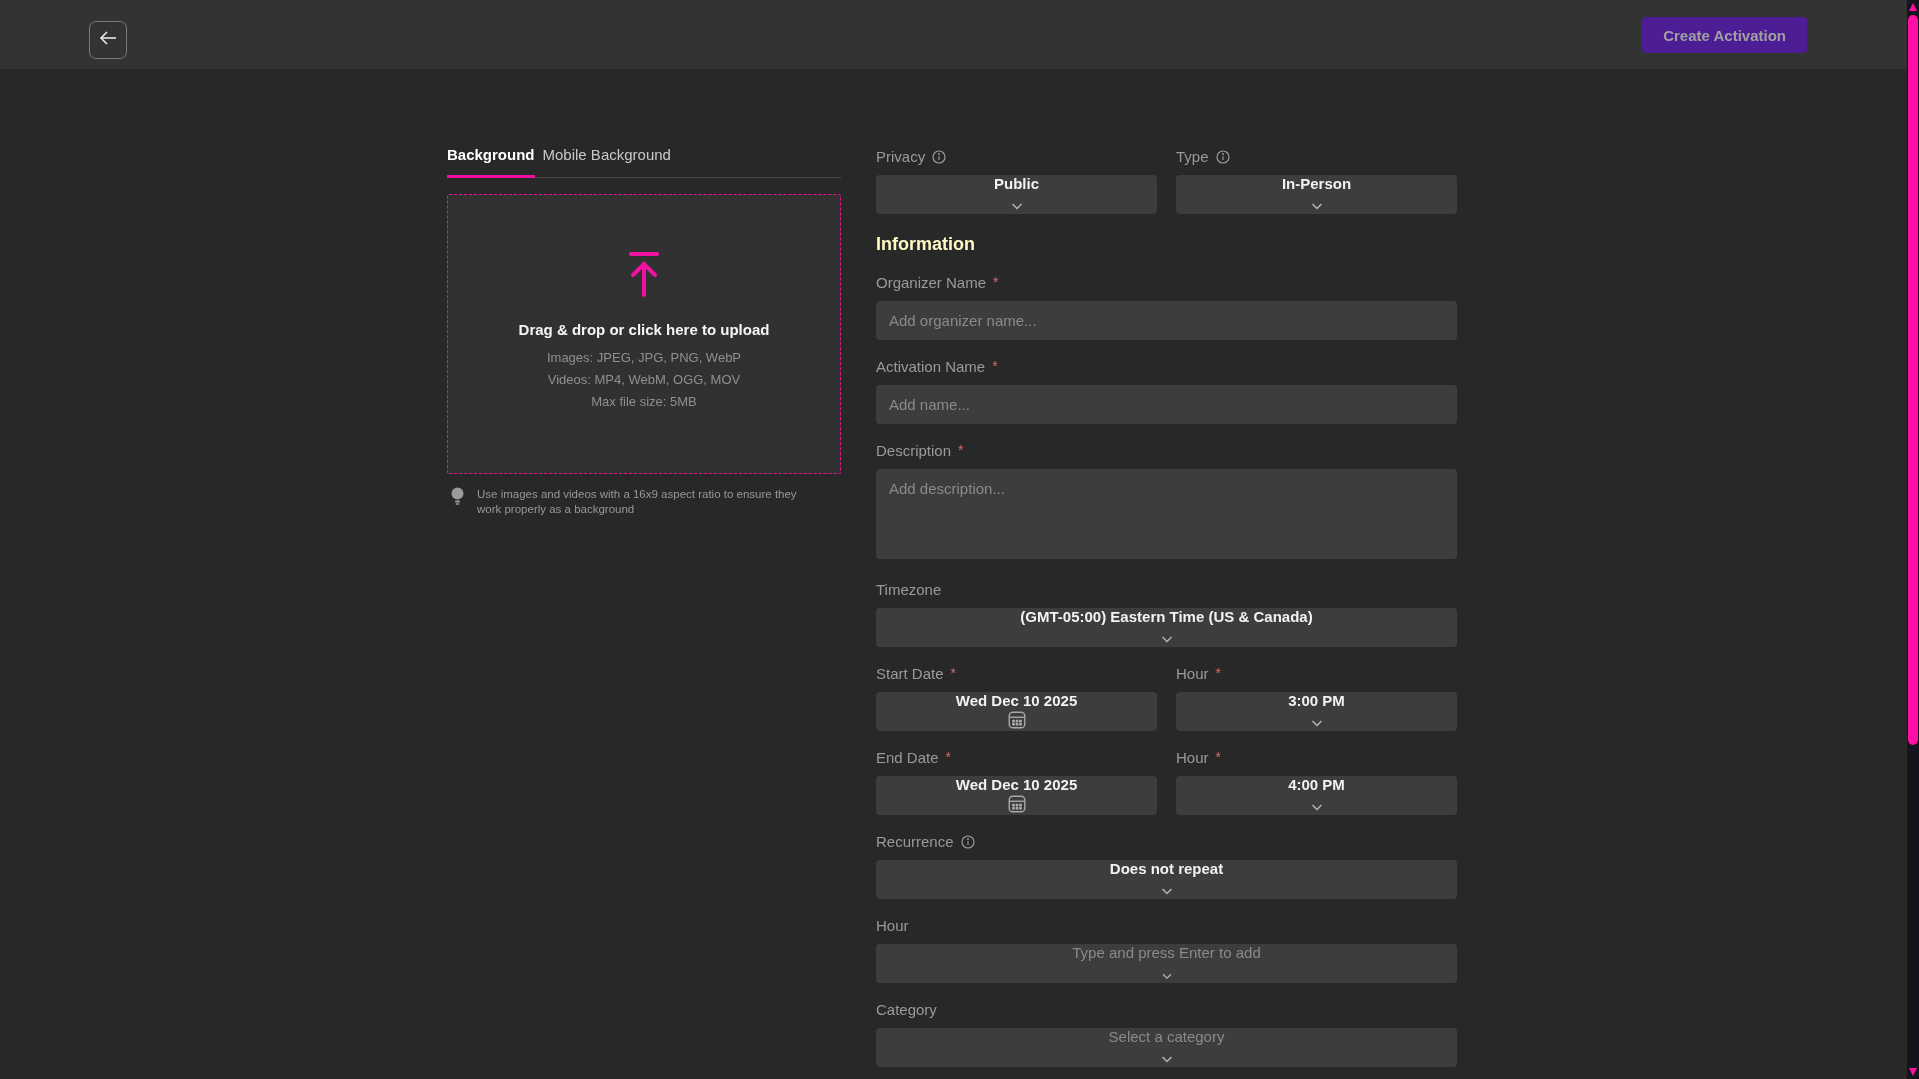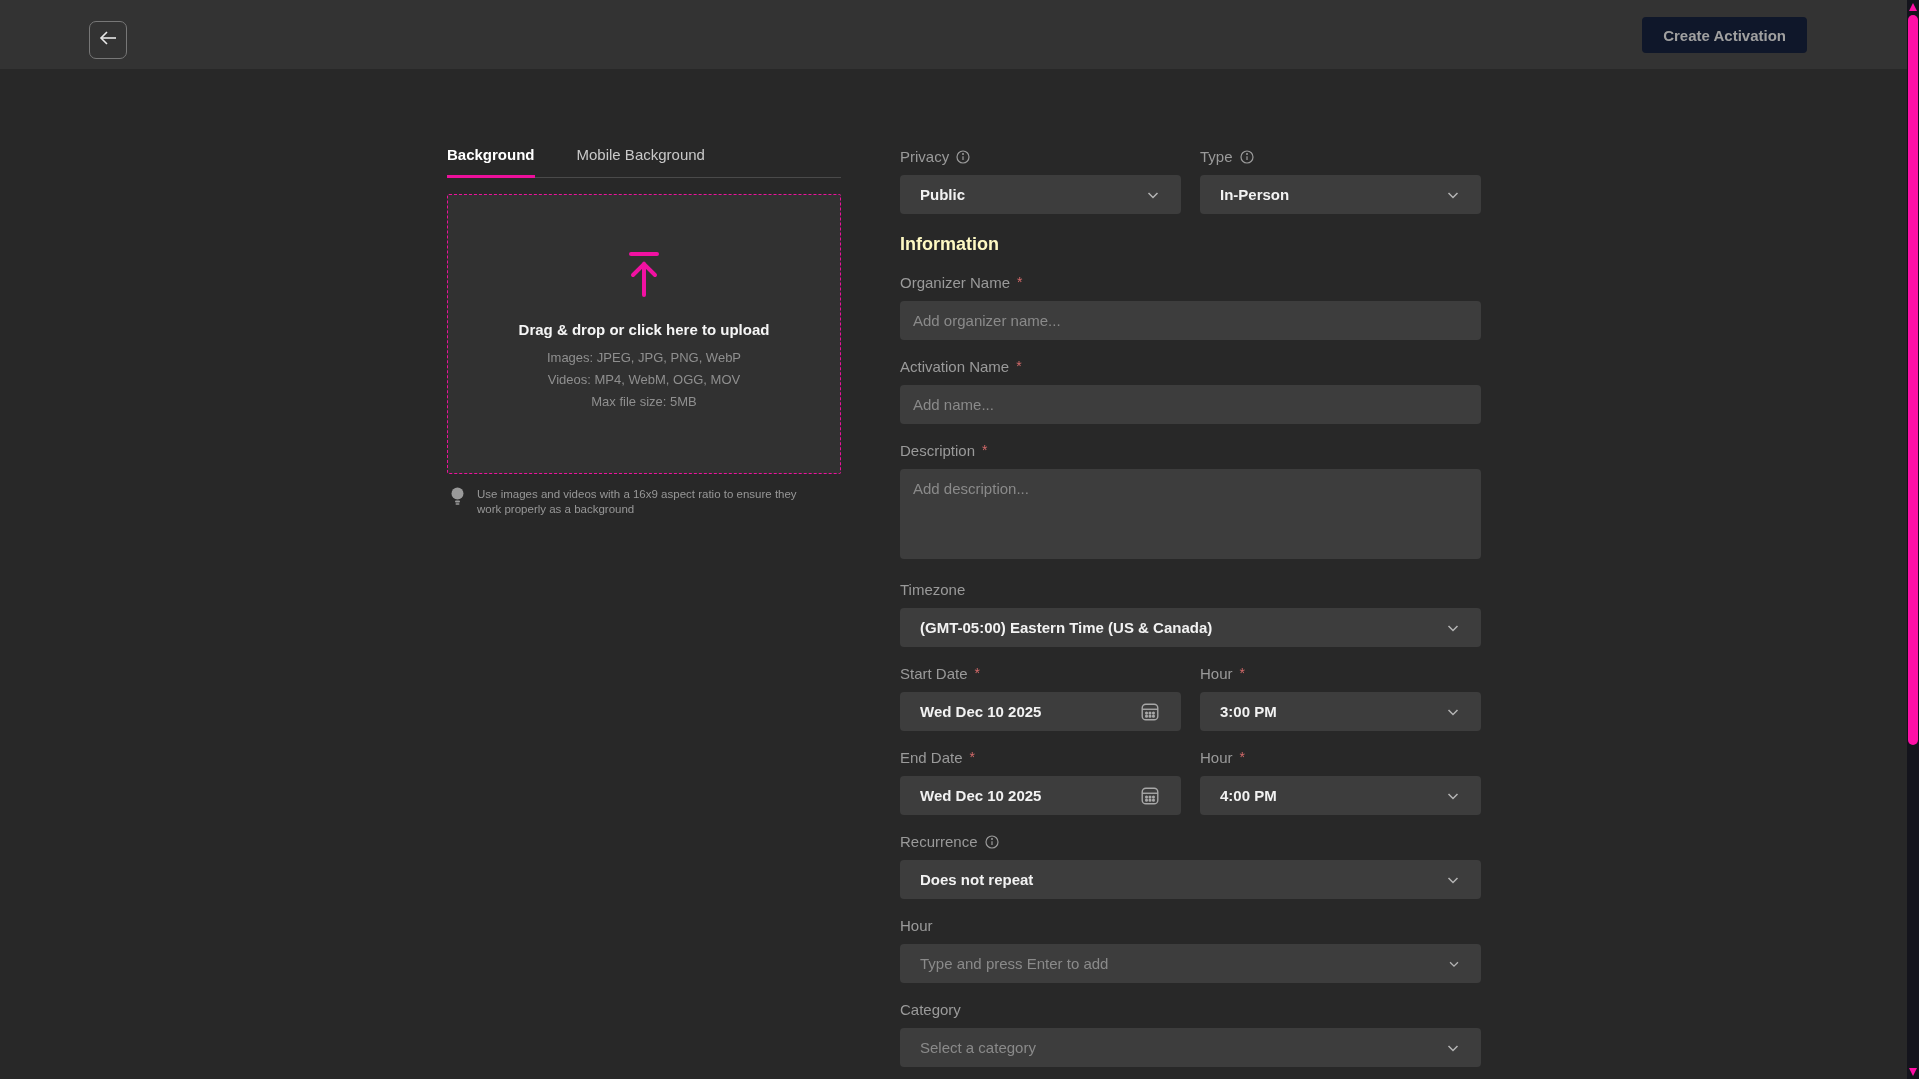--- a/index.html
+++ b/index.html
@@ -17,21 +17,21 @@
     background:#333333;
   }
   .back-btn {
     position:absolute; left:89px; top:21px; width:38px; height:38px;
     background:transparent; border:1px solid #777777; border-radius:7px;
     display:flex; align-items:center; justify-content:center; cursor:pointer;
   }
   .back-btn svg { stroke:#e8e8e8; }
   .create-btn {
     position:absolute; right:100px; top:17px; height:36px; padding:0 21px;
-    background:#0f172a; color:#a0a0a0; border:none; border-radius:4px;
+    background:#4c1d95; color:#a0a0a0; border:none; border-radius:4px;
     font-size:15px; font-weight:600; font-family:inherit; cursor:default;
     display:flex; align-items:center;
   }
 
   
   .scrollbar {
     position:absolute; right:0; top:0; width:12px; height:1079px;
     background:#14141c;
   }
   .scroll-up-arrow {
@@ -44,24 +44,24 @@
     background:#ff0fa6; border-radius:6px;
   }
   .scroll-down-arrow {
     position:absolute; left:2px; bottom:3px; width:0; height:0;
     border-left:4px solid transparent; border-right:4px solid transparent;
     border-top:8px solid #ff0fa6;
   }
 
   
   .left-col  { position:absolute; left:447px; top:0; width:394px; padding-top:146px; }
-  .right-col { position:absolute; left:876px; top:0; width:581px; padding-top:148px;margin-left:24px; }
-
-  
-  .tabbar { display:flex; gap:42px; border-bottom:1px solid #4a4a4a; }
+  .right-col { position:absolute; left:876px; top:0; width:581px; padding-top:148px; }
+
+  
+  .tabbar { display:flex; gap:8px; border-bottom:1px solid #4a4a4a; }
   .tab {
     font-size:15px; padding-bottom:12px; margin-bottom:-1px; cursor:pointer;
     color:#c9c9c9; border-bottom:3px solid transparent;
   }
   .tab.active { color:#ffffff; font-weight:700; border-bottom-color:#ed109c; }
 
   
   .upload-box {
     margin-top:16px; width:394px; height:280px;
     border:1px dashed #ed109c; border-radius:2px; background:#313131;
@@ -84,21 +84,21 @@
   .req { color:#d46a6a; font-size:14px; position:relative; top:-1px; }
   .info-icon svg { stroke:#9a9a9a; display:block; }
   .section-heading { font-size:18px; font-weight:700; color:#fef9c3; line-height:24px; margin-top:18px; margin-bottom:4px; }
   .group { margin-top:18px; }
   .row-2col { display:flex; gap:19px; }
   .row-2col > div { flex:1; }
 
   .select, .date-field {
     height:39px; background:#3d3d3d; border-radius:4px;
     display:flex; align-items:center; justify-content:space-between;
-    padding:0 20px; cursor:pointer;
+    padding:0 26px; cursor:pointer;flex-direction:column;
   }
   .select-value { font-size:15px; font-weight:600; color:#f2f2f2; }
   .select-placeholder { font-size:15px; color:#8a8a8a; font-weight:400; }
   .chevron svg { stroke:#b4b4b4; display:block; }
 
   .text-input {
     width:100%; height:39px; background:#3d3d3d; border:none; border-radius:4px;
     padding:0 13px; font-size:15px; color:#f0abfc; font-family:inherit; outline:none;
   }
   .text-input::placeholder { color:#8a8a8a; }

